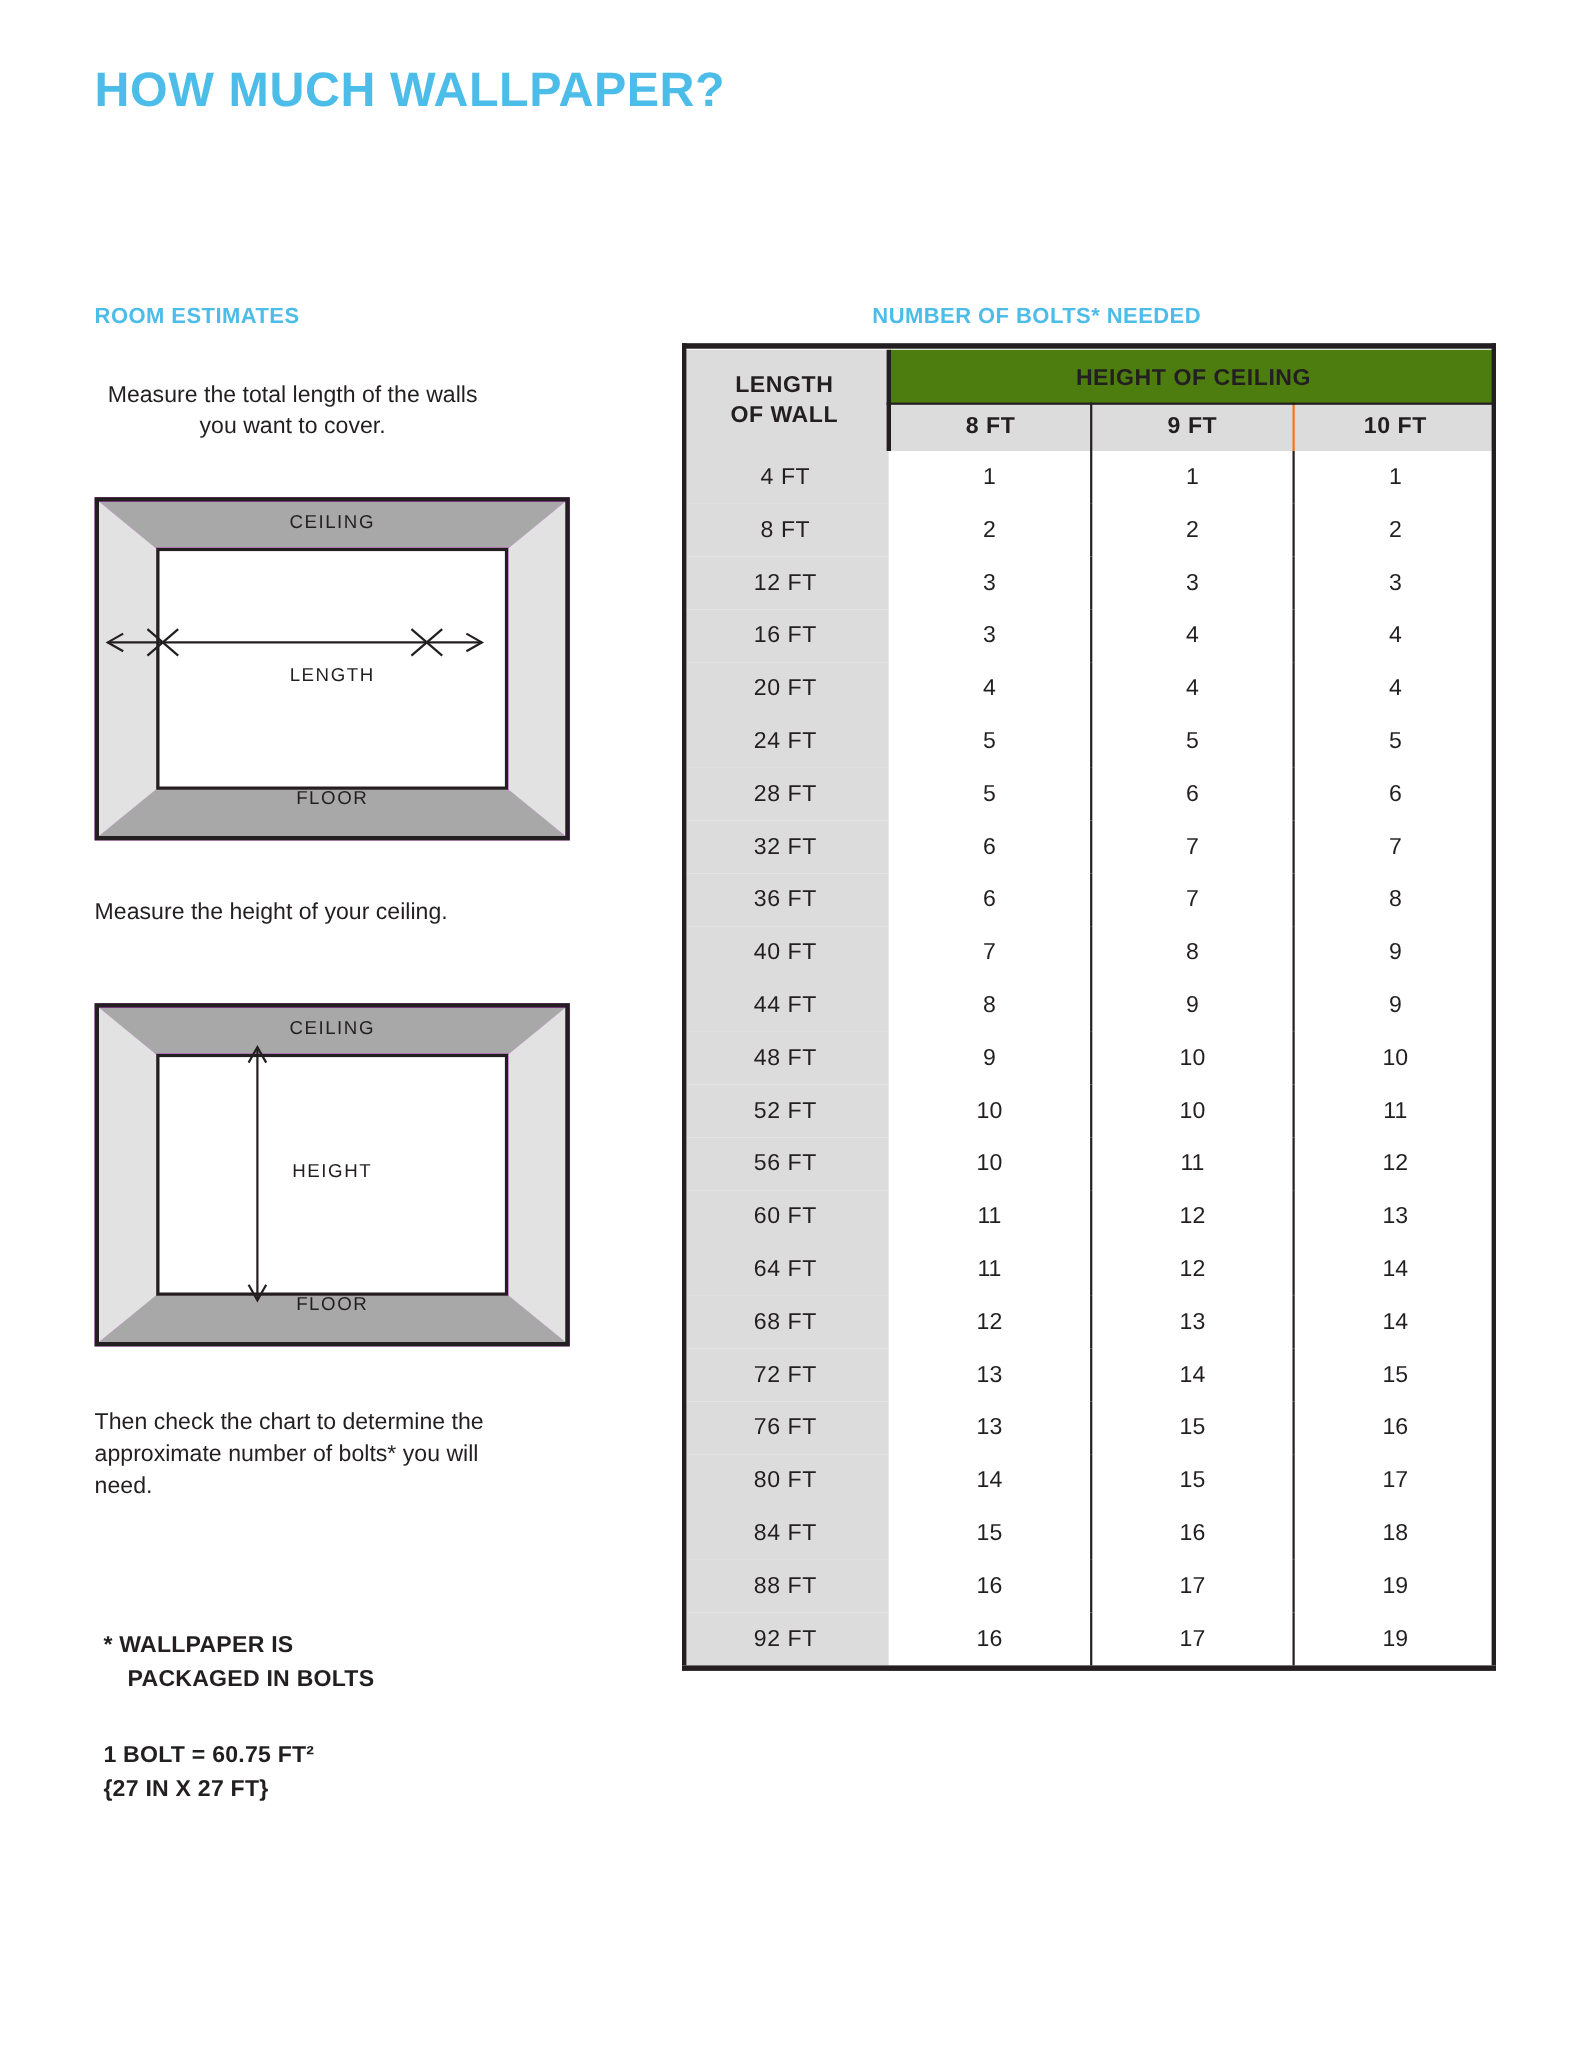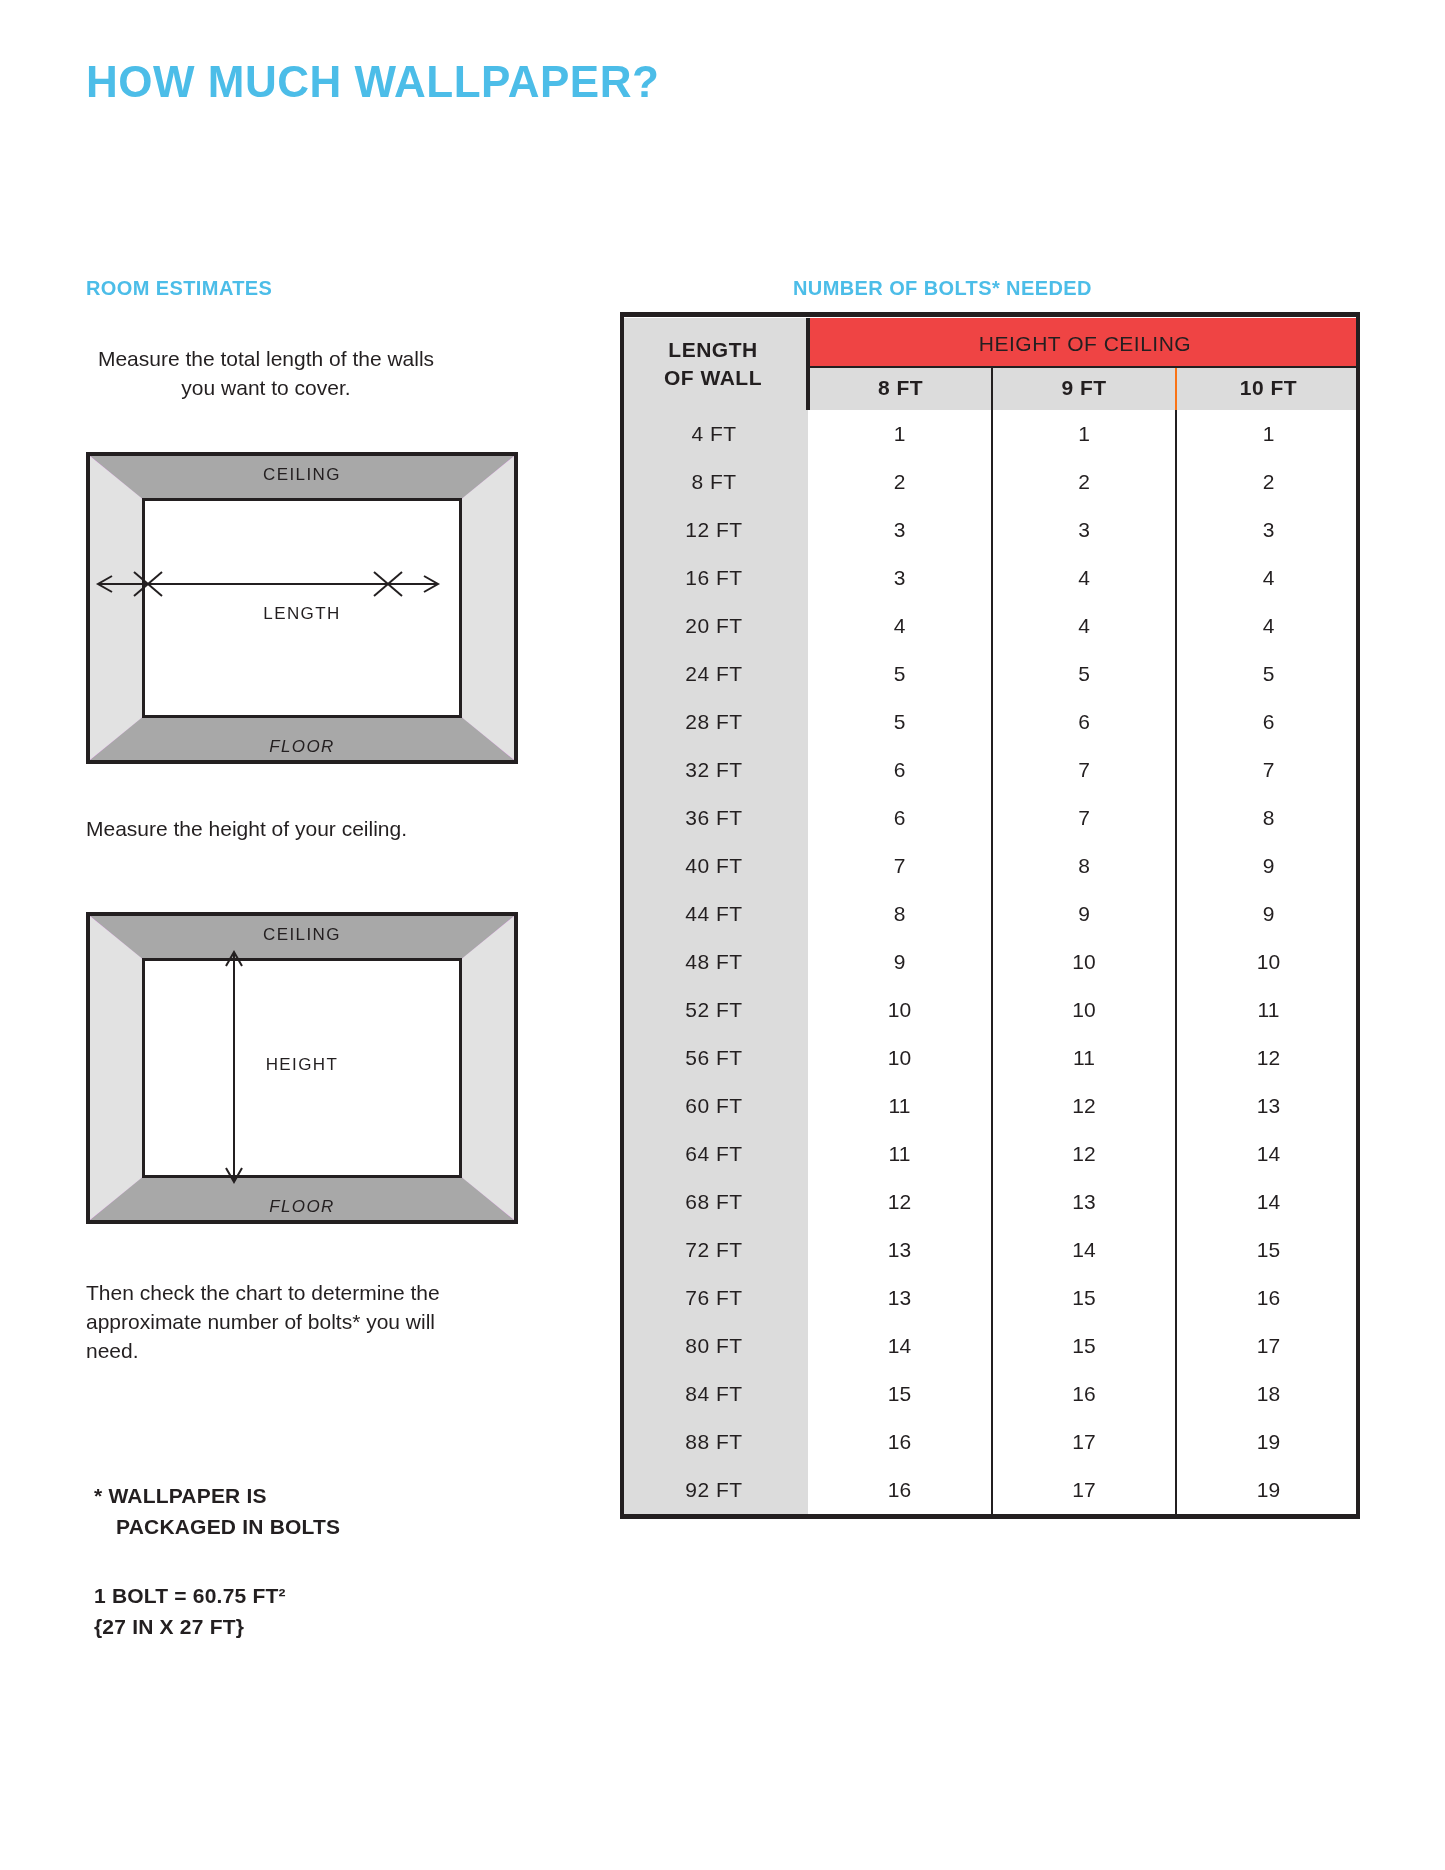--- a/index.html
+++ b/index.html
@@ -120,21 +120,21 @@
   .lbl {
     position: absolute;
     font-size: 17px;
     letter-spacing: 1.4px;
     color: #231f20;
     text-align: center;
     width: 100%;
     left: 0;
   }
   .lbl-ceiling { top: 9px; }
-  .lbl-floor { bottom: 3px; font-style: italic; }
+  .lbl-floor { bottom: 24px; }
   .lbl-center {
     position: absolute;
     width: 100%;
     left: 0;
     font-size: 17px;
     letter-spacing: 1.4px;
     text-align: center;
   }
   .diagram svg { position: absolute; left: 0; top: 0; }
 
@@ -160,22 +160,22 @@
     width: 186px;
     background: #dcdcdc;
     font-weight: bold;
     font-size: 22px;
     line-height: 28px;
     letter-spacing: 0.5px;
     border-right: 4px solid #231f20 !important;
     padding: 8px 0;
   }
   .hdr-ceiling {
-    background: #ef4444;
-    font-weight: normal;
+    background: #4d7c0f;
+    font-weight: bold;
     font-size: 23px;
     letter-spacing: 0.5px;
     padding: 14px 0 10px 0;
     border-bottom: 2px solid #231f20 !important;
   }
   .hdr-sub {
     background: #dcdcdc;
     font-weight: bold;
     font-size: 21px;
     padding: 8px 0 10px 0;

